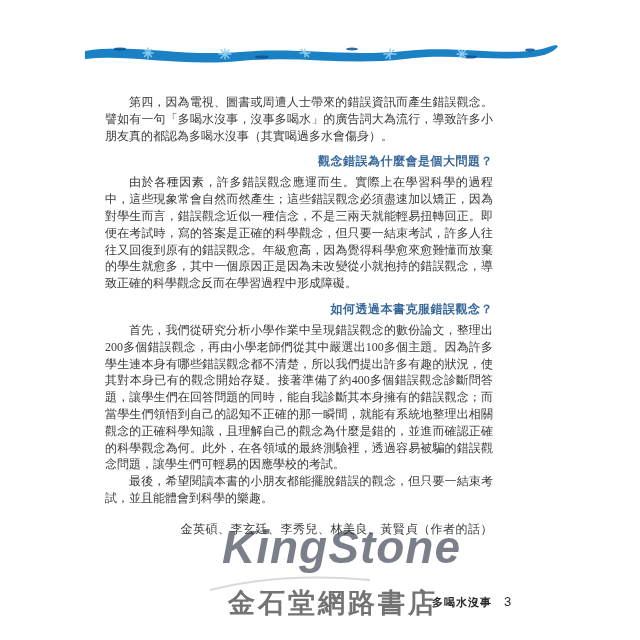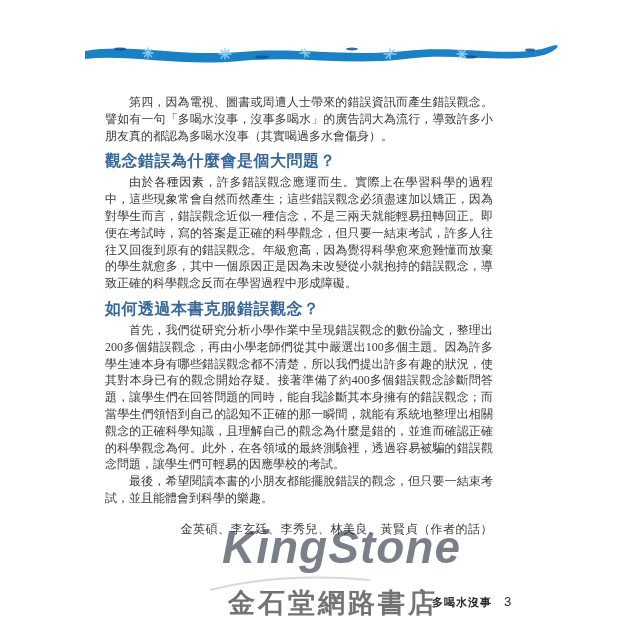--- a/index.html
+++ b/index.html
@@ -25,25 +25,26 @@
   .content p.para {
     margin: 0;
     font-size: 12px;
     line-height: 16.8px;
     text-indent: 2em;
     text-align: justify;
     color: #3a3a3a;
   }
   .content h2.heading {
     margin: 8px 0 4px 0;
-    font-size: 16px;
+    font-size: 12px;
     line-height: 18px;
     font-weight: bold;
     color: #38689a;
     letter-spacing: 0.5px;
+    text-align: right;
   }
   .author-line {
     margin-top: 14px;
     font-size: 12px;
     text-align: right;
     color: #3a3a3a;
     letter-spacing: 0.5px;
   }
 
   

